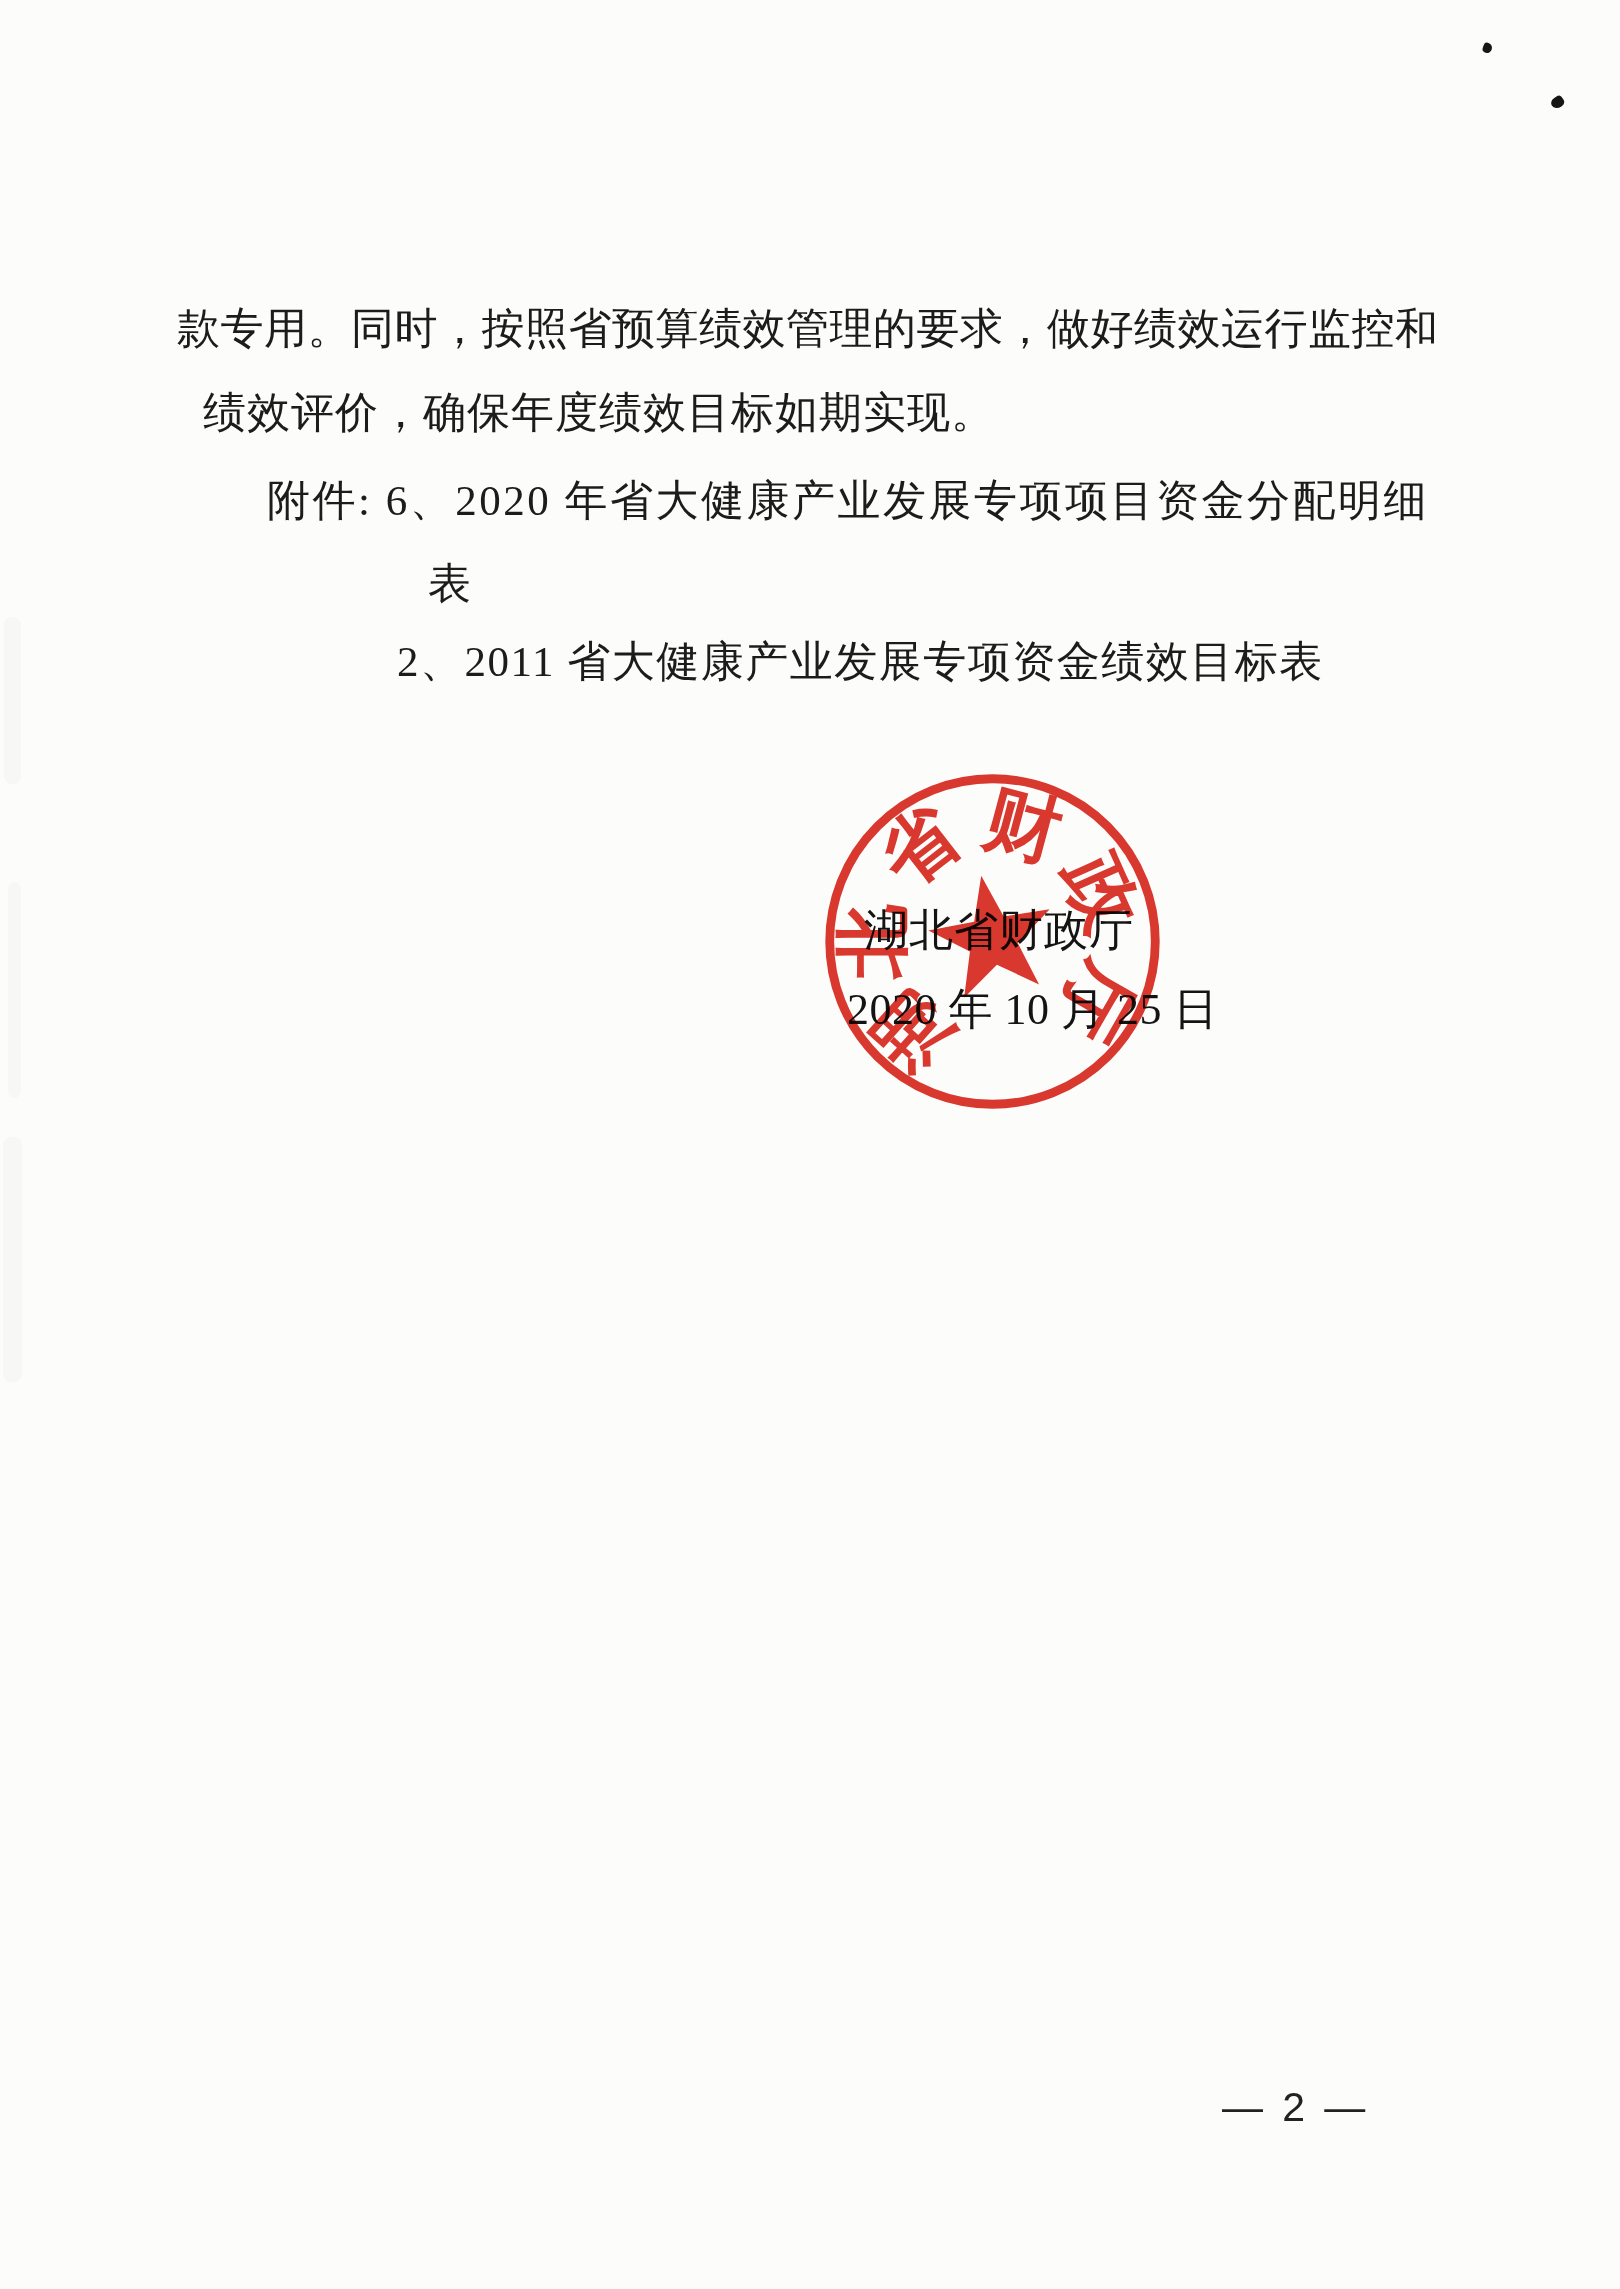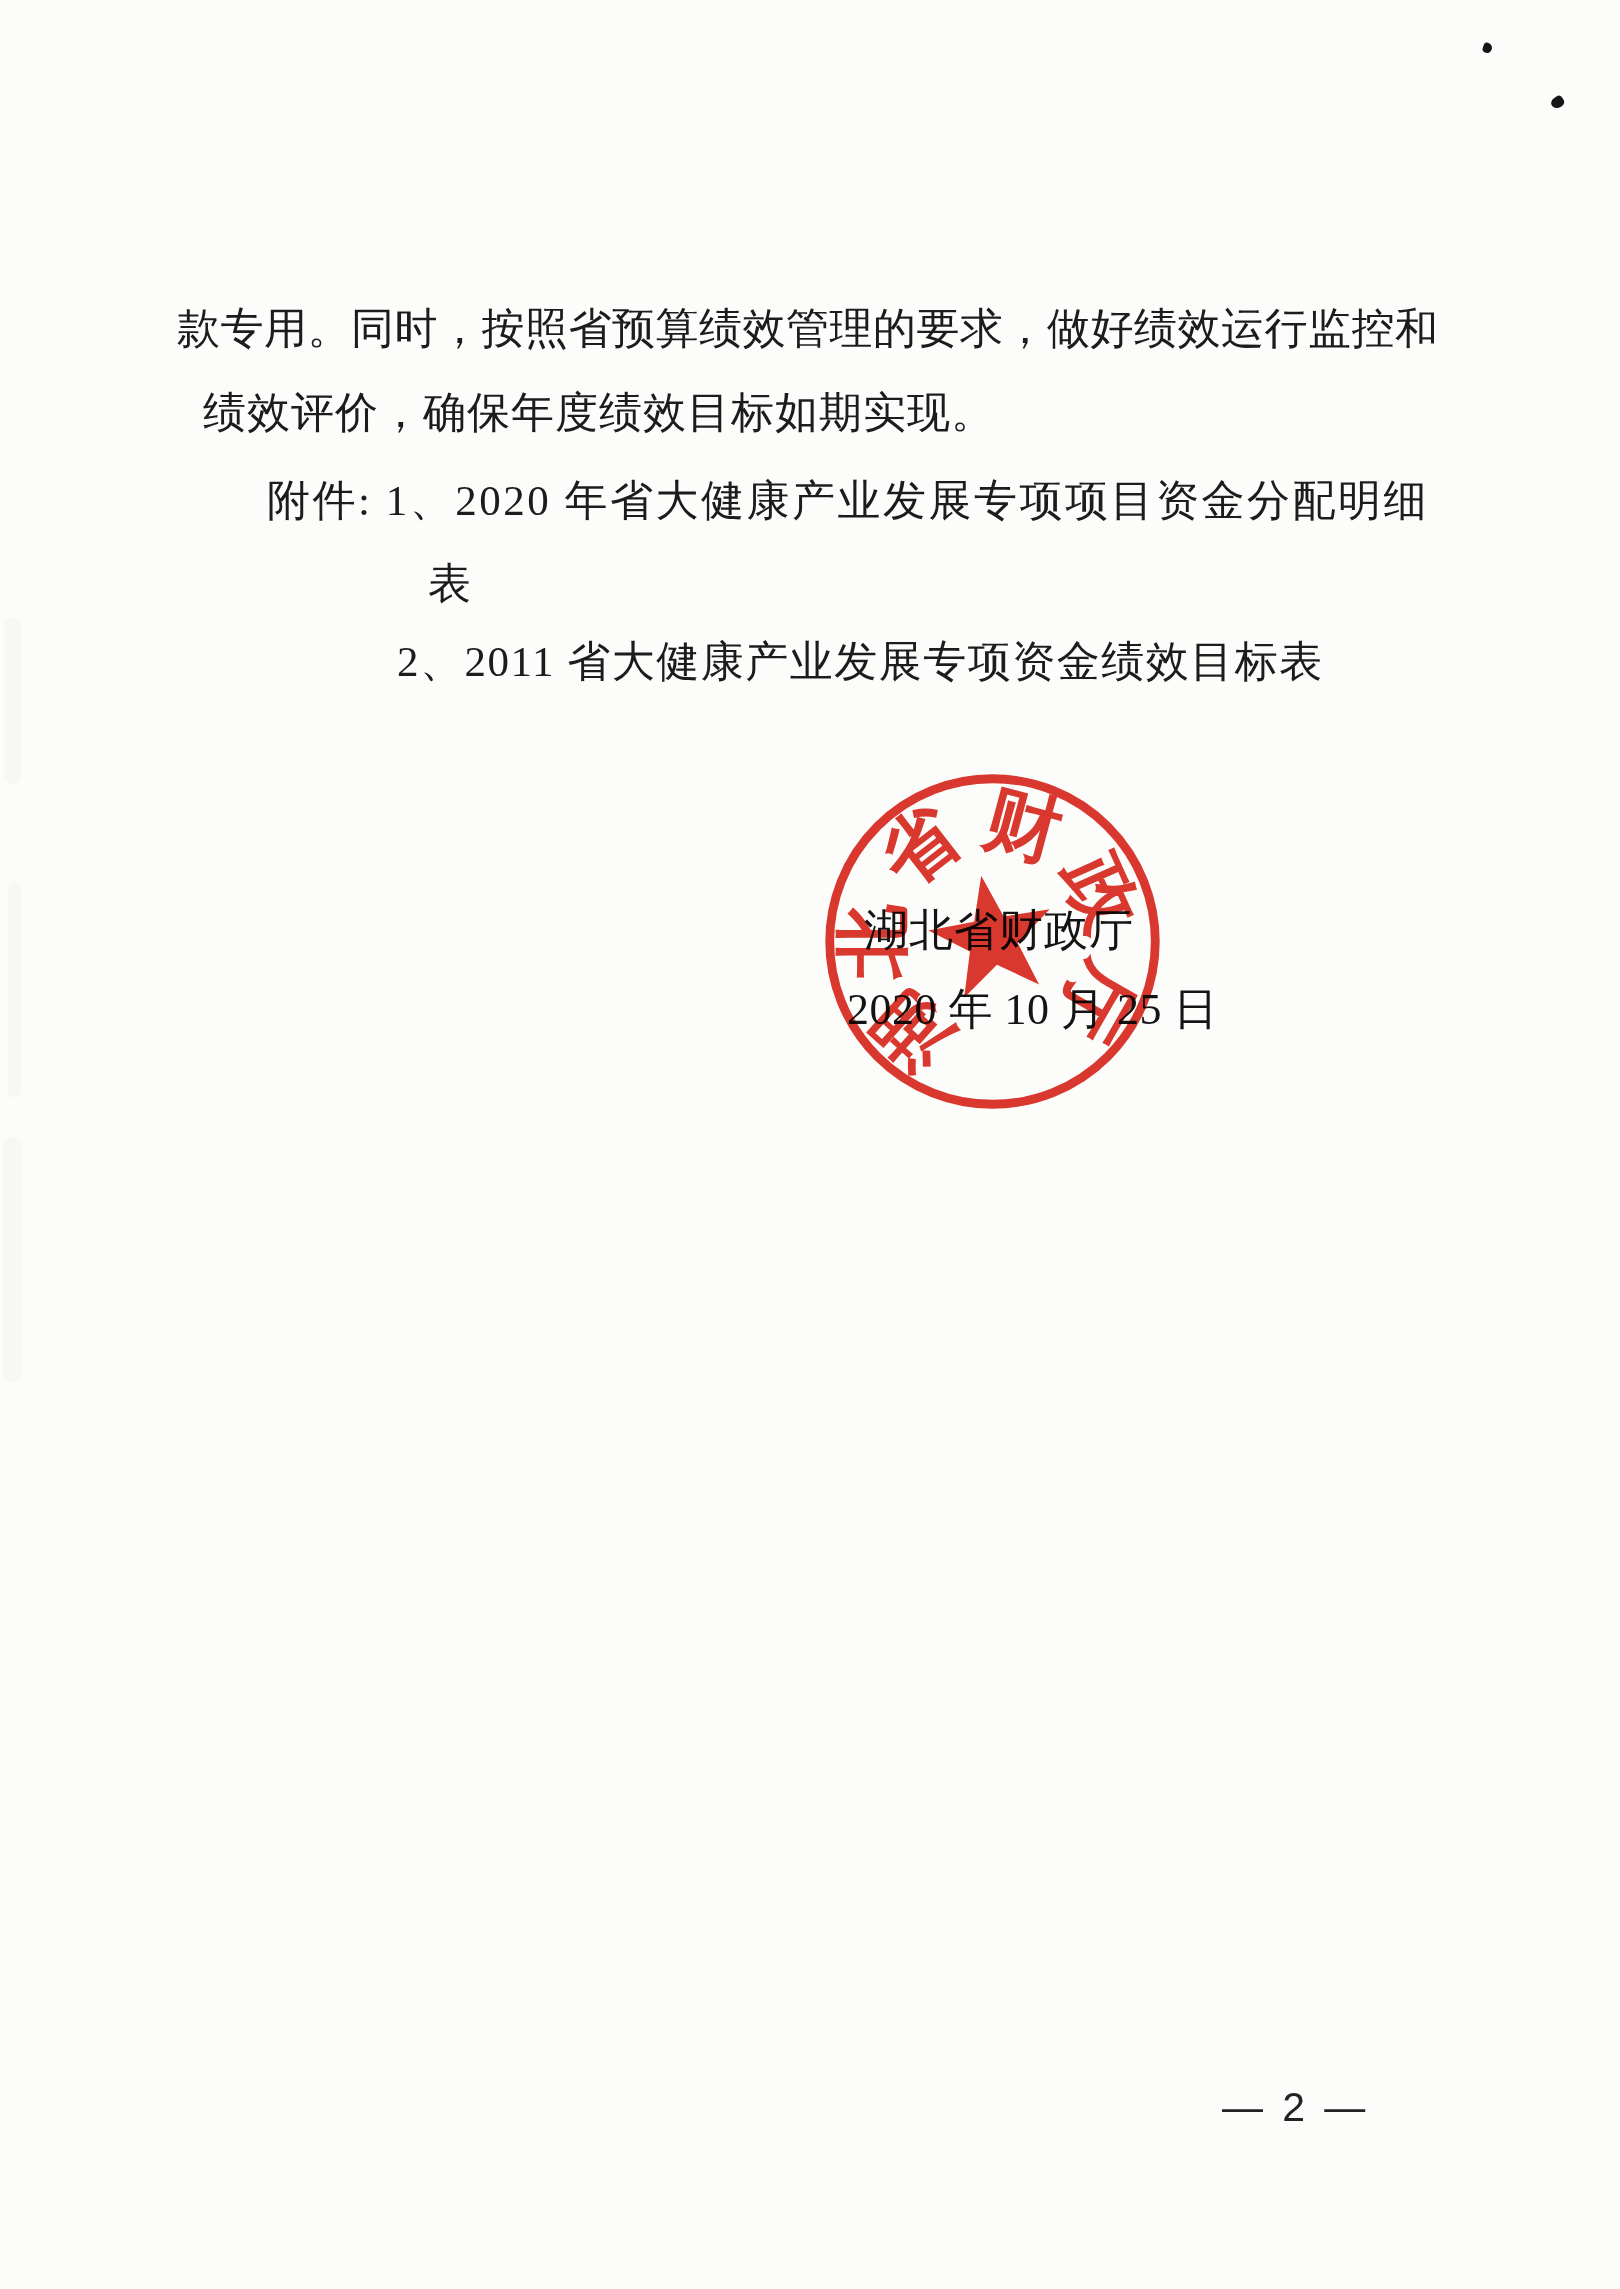--- a/index.html
+++ b/index.html
@@ -56,21 +56,21 @@
   #smudge3{left:2.9px;top:1137px;width:19.6px;height:245px;}
 </style>
 </head>
 <body>
 
 <div class="page">
 
   <div id="line1" class="textline">款专用。同时，按照省预算绩效管理的要求，做好绩效运行监控和</div>
   <div id="line2" class="textline">绩效评价，确保年度绩效目标如期实现。</div>
 
-  <div id="line3" class="textline">附件: 1、2020 年省大健康产业发展专项项目资金分配明细</div>
+  <div id="line3" class="textline">附件: 6、2020 年省大健康产业发展专项项目资金分配明细</div>
   <div id="line4" class="textline">表</div>
   <div id="line5" class="textline">2、2011 省大健康产业发展专项资金绩效目标表</div>
 
   <div id="issuer" class="sig">湖北省财政厅</div>
   <div id="sigdate" class="sig">2020 年 10 月 25 日</div>
 
   <svg id="seal" viewBox="0 0 360 360" style="--seal-color: #d9281e;">
     <circle class="seal-ring" cx="180" cy="180" r="166"></circle>
     <polygon class="seal-star" points="168.5,113.0 191.4,154.6 238.3,147.0 205.7,181.6 227.5,223.9 184.5,203.6 151.1,237.3 157.0,190.2 114.6,168.8 161.3,159.9"></polygon>
     <g id="seal-chars">

